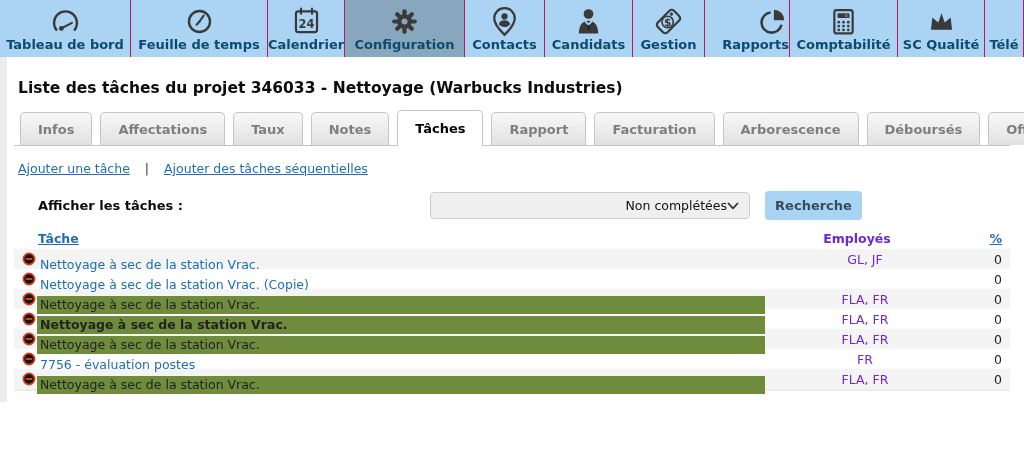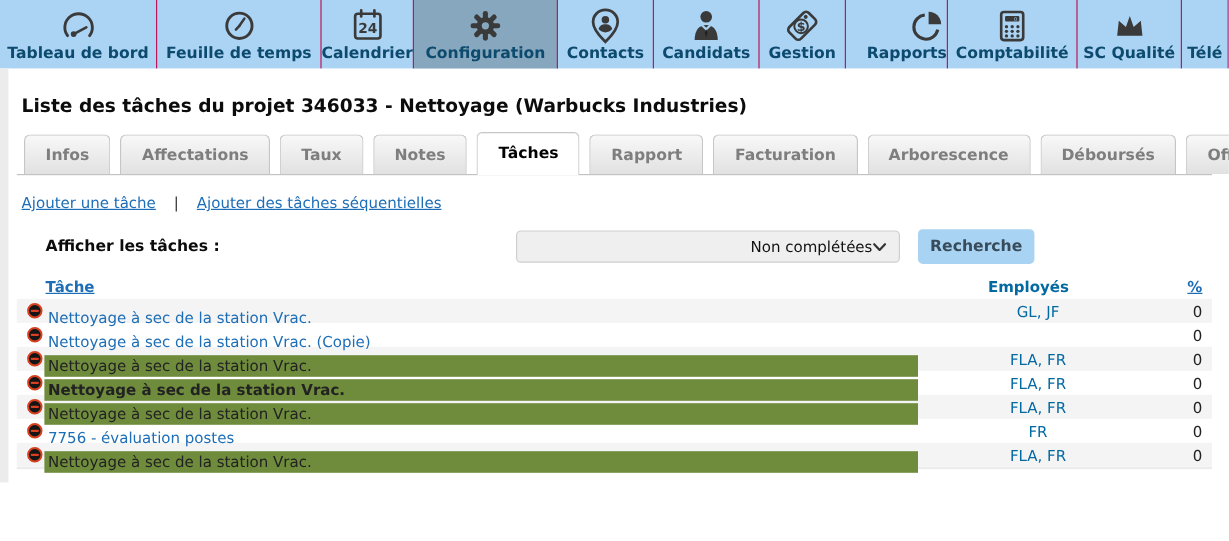--- a/index.html
+++ b/index.html
@@ -53,21 +53,21 @@
   .htask, .hpct a { color:var(--link-blue); text-decoration:underline; cursor:pointer; }
   .hemp { color:#111; }
   .trow { display:flex; align-items:center; height:20px; padding-left:8px; font-size:12.5px; }
   .trow.alt { background:#f4f4f4; }
   .ricon { width:14px; height:14px; flex:none; margin-right:1px; cursor:pointer; }
   .ricon svg { width:14px; height:14px; display:block; }
   .tcell { width:728px; flex:none; padding:1px 0 1px 3px; color:var(--link-blue);
     white-space:nowrap; overflow:hidden; cursor:pointer; line-height:16px;margin-top:12px; }
   .tcell.hl { background:var(--highlight-green); color:#222; }
   .tcell.bold { font-weight:bold; }
-  .ecell { width:200px; flex:none; text-align:center; color:#0369a1; }
+  .ecell { width:200px; flex:none; text-align:center; color:#6d28d9; }
   .pcell { flex:1; text-align:right; padding-right:8px; color:#222; }
 </style>
 </head>
 <body>
 
 <nav class="topnav" id="topnav">
     <div class="nav-item" style="width: 131px;">
       <span class="nav-icon">
         <svg viewBox="0 0 36 36">
           <path d="M8 27 A12.5 12.5 0 1 1 28 27" fill="none" stroke="#3a3a3a" stroke-width="2.6" stroke-linecap="round"></path>

